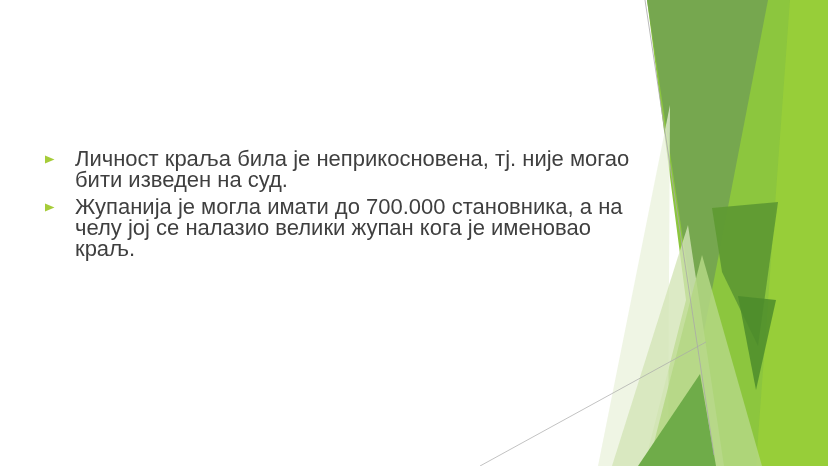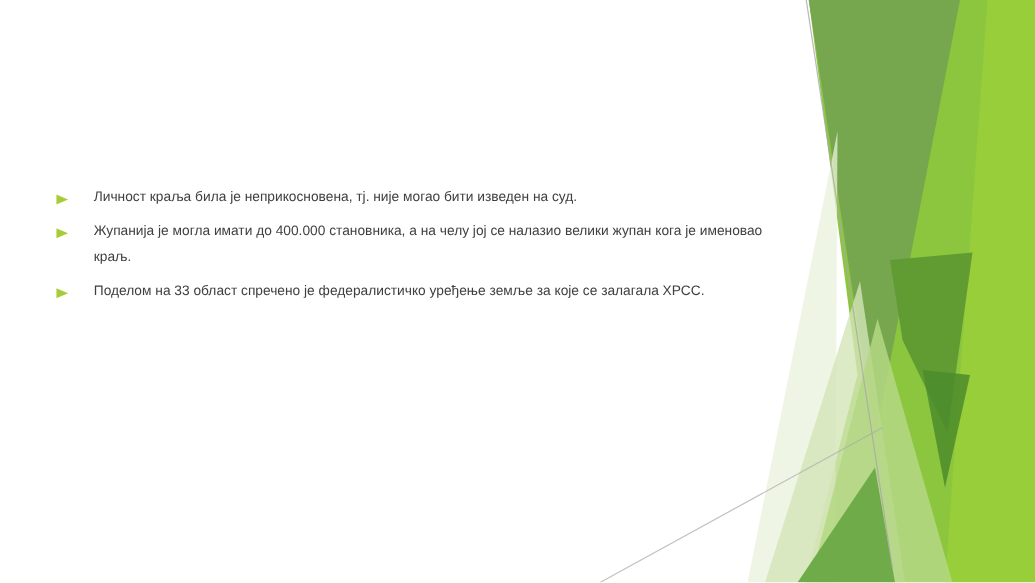--- a/index.html
+++ b/index.html
@@ -22,21 +22,21 @@
     position: absolute;
     left: 40px;
     top: 148px;
     width: 592px;
     list-style: none;
   }
   .bullet-item {
     position: relative;
     padding-left: 35px;
     margin-bottom: 6px;
-    font-size: 11px;
+    font-size: 22px;
     line-height: 21px;
     letter-spacing: 0px;
     color: #3F3F3F;
   }
   .bullet-marker {
     position: absolute;
     left: 5px;
     top: 6px;
     width: 10px;
     height: 11px;
@@ -73,23 +73,17 @@
     <li class="bullet-item">
       <svg class="bullet-marker" viewBox="0 0 10 11" width="10" height="11" xmlns="http://www.w3.org/2000/svg">
         <polygon points="0,1.5 9.5,5.5 0,9.5" fill="#A6CC39"></polygon>
       </svg>
       <span>Личност краља била је неприкосновена, тј. није могао бити изведен на суд.</span>
     </li>
     <li class="bullet-item">
       <svg class="bullet-marker" viewBox="0 0 10 11" width="10" height="11" xmlns="http://www.w3.org/2000/svg">
         <polygon points="0,1.5 9.5,5.5 0,9.5" fill="#A6CC39"></polygon>
       </svg>
-      <span>Жупанија је могла имати до 400.000 становника, а на челу јој се налазио велики жупан кога је именовао краљ.</span>
-    </li>
-    <li class="bullet-item">
-      <svg class="bullet-marker" viewBox="0 0 10 11" width="10" height="11" xmlns="http://www.w3.org/2000/svg">
-        <polygon points="0,1.5 9.5,5.5 0,9.5" fill="#A6CC39"></polygon>
-      </svg>
-      <span>Поделом на 33 област спречено је федералистичко уређење земље за које се залагала ХРСС.</span>
+      <span>Жупанија је могла имати до 700.000 становника, а на челу јој се налазио велики жупан кога је именовао краљ.</span>
     </li>
   </ul>
 
 </div>
 
 </body></html>

